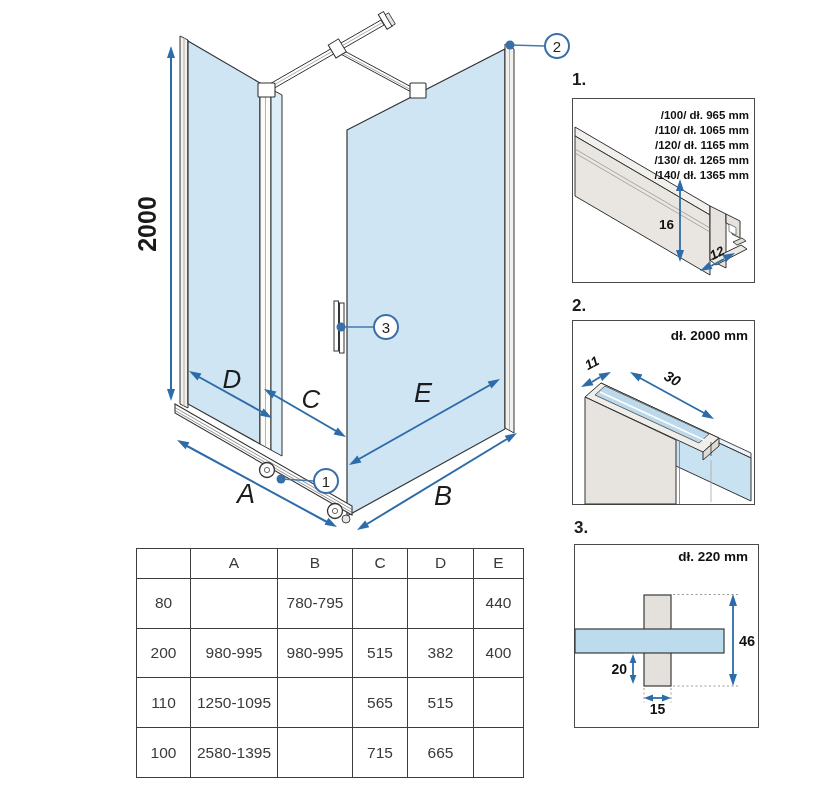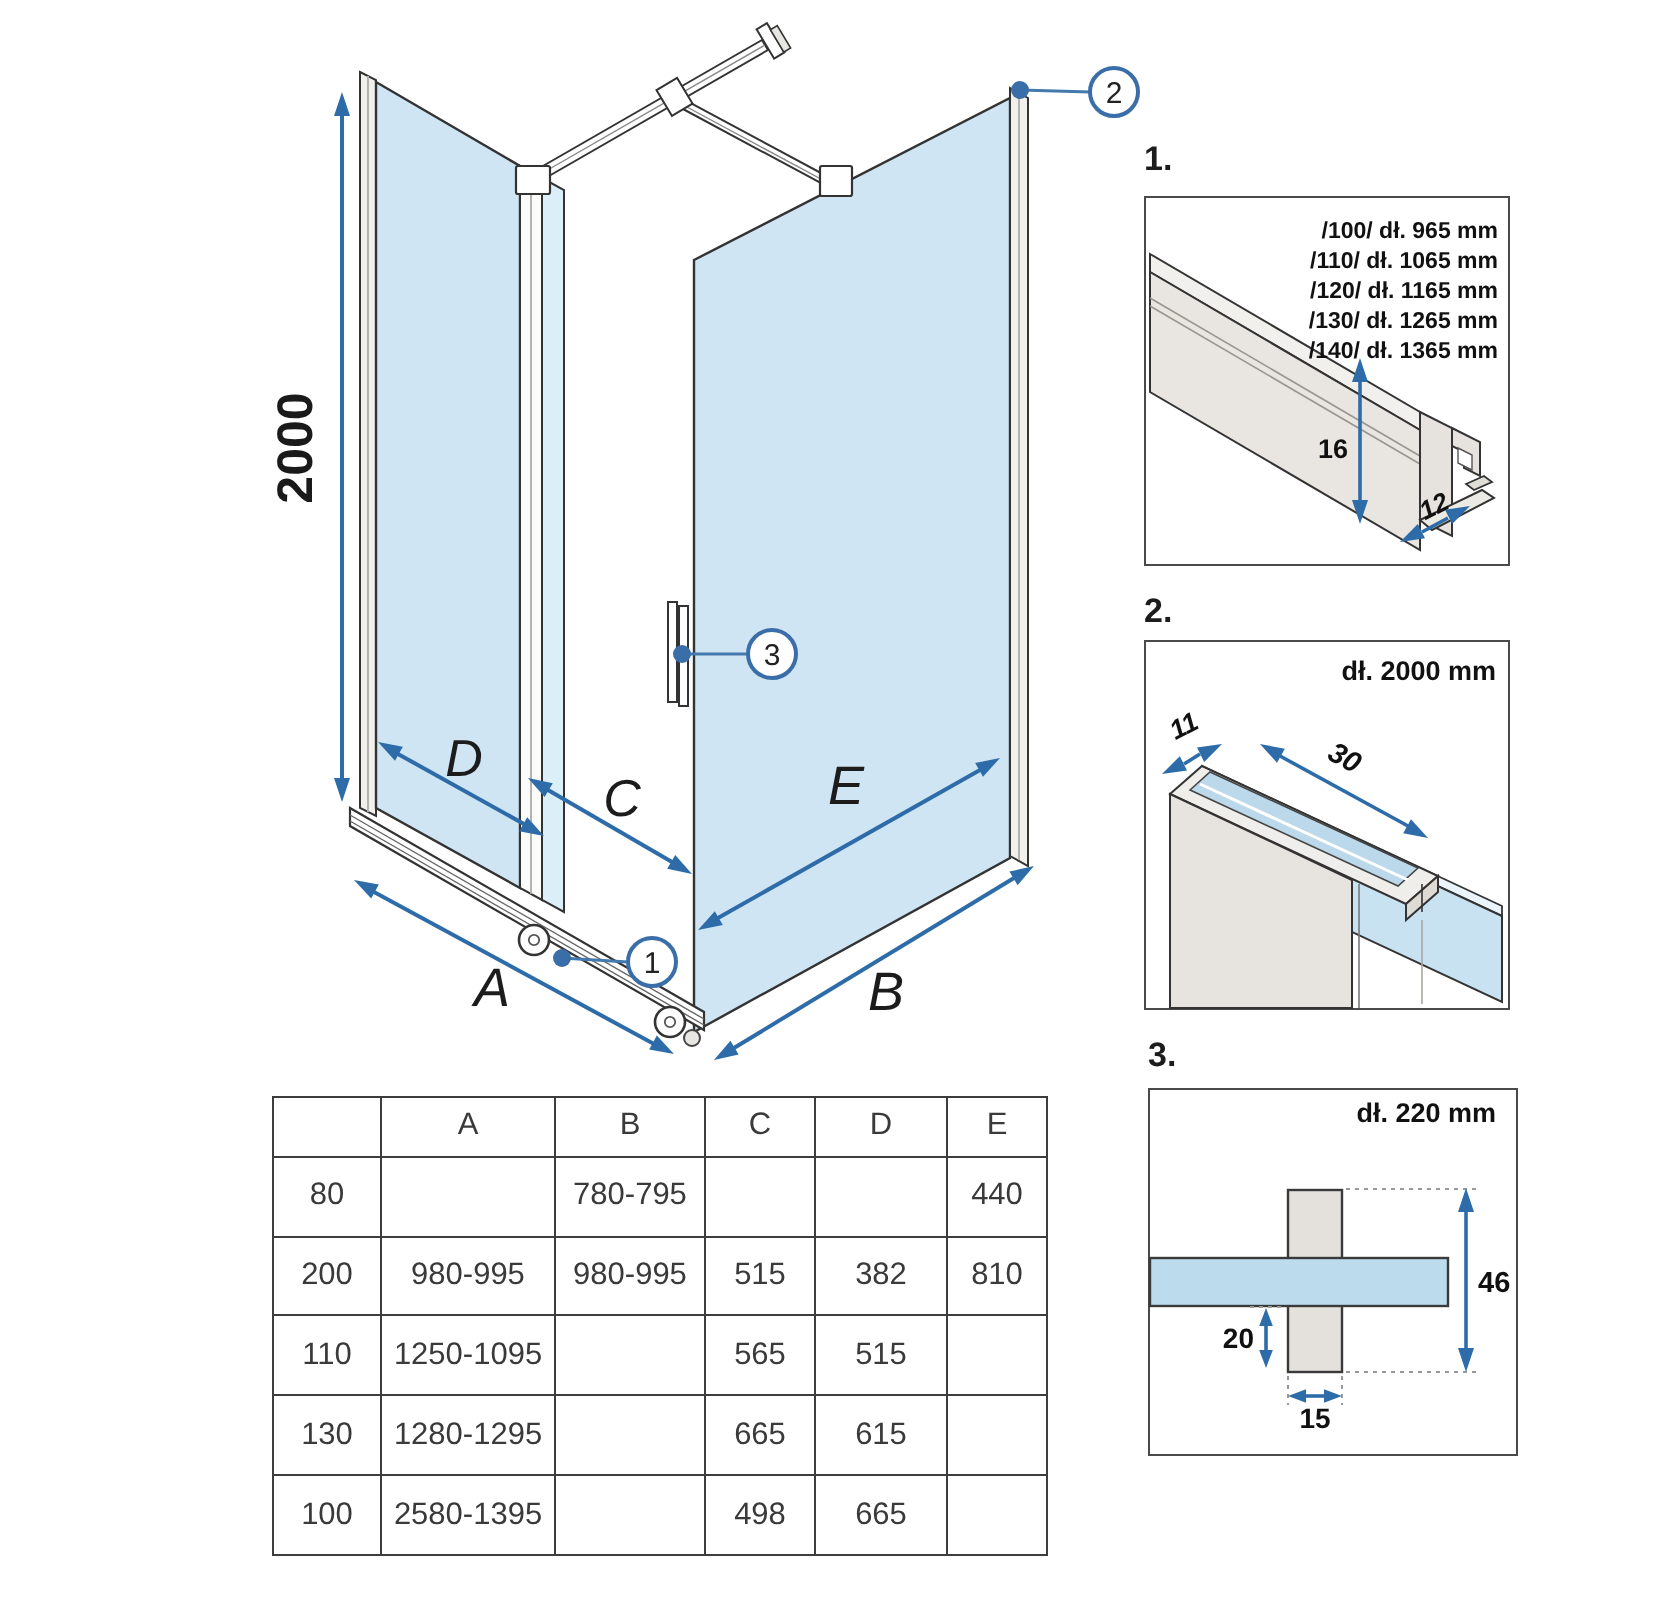--- a/index.html
+++ b/index.html
@@ -240,42 +240,34 @@
         <td></td>
         <td></td>
         <td>440</td>
       </tr>
       <tr>
         <td>200</td>
         <td>980-995</td>
         <td>980-995</td>
         <td>515</td>
         <td>382</td>
-        <td>810</td>
+        <td>400</td>
       </tr>
       <tr>
         <td>110</td>
         <td>1250-1095</td>
         <td></td>
         <td>565</td>
         <td>515</td>
         <td></td>
       </tr>
       <tr>
-        <td>130</td>
-        <td>1280-1295</td>
-        <td></td>
-        <td>665</td>
-        <td>615</td>
-        <td></td>
-      </tr>
-      <tr>
         <td>100</td>
         <td>2580-1395</td>
         <td></td>
-        <td>498</td>
+        <td>715</td>
         <td>665</td>
         <td></td>
       </tr>
     </tbody>
   </table>
 
 </div>
 
 </body></html>

